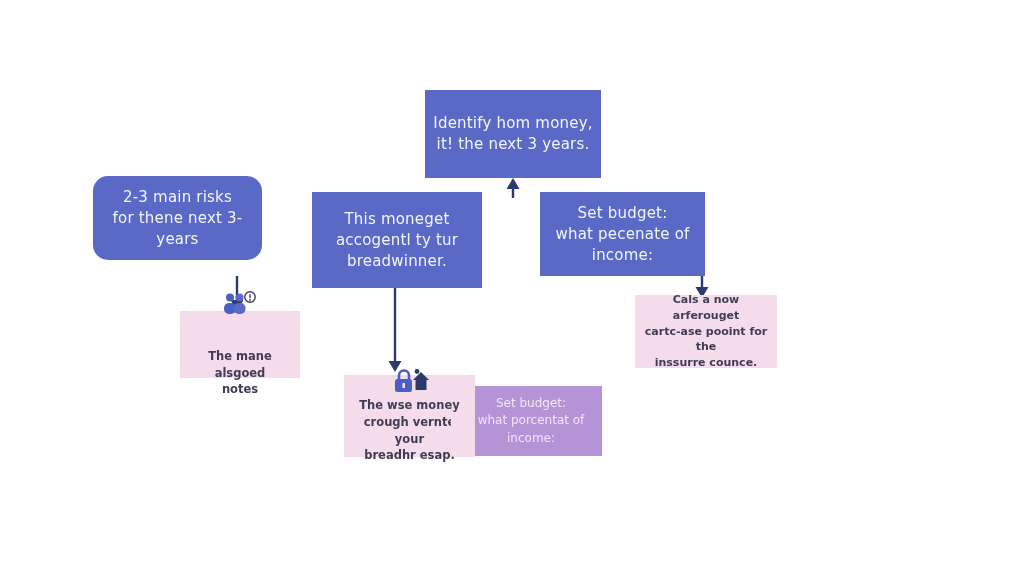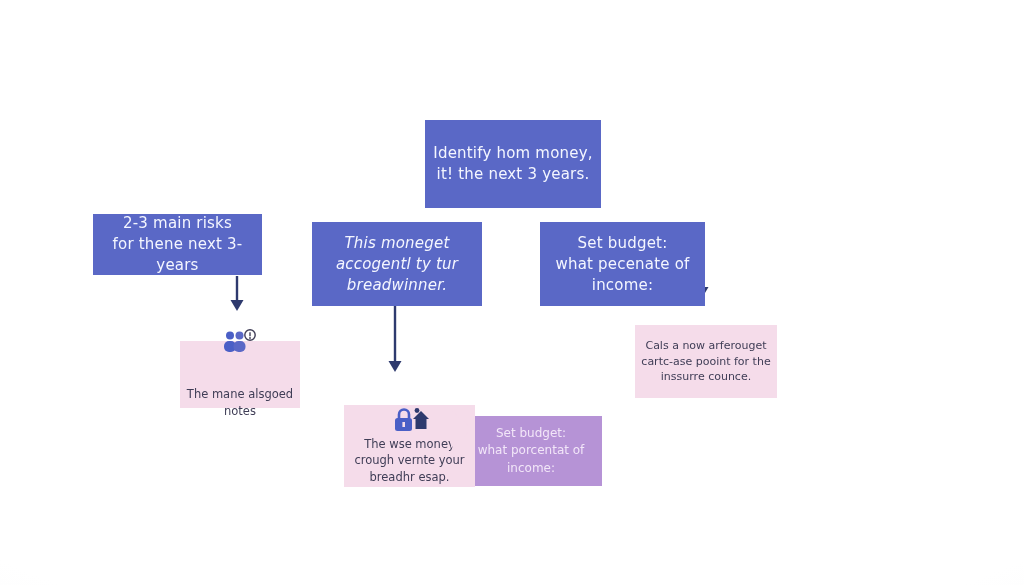--- a/index.html
+++ b/index.html
@@ -10,33 +10,32 @@
     font-family:"DejaVu Sans","Liberation Sans",sans-serif;
     background:radial-gradient(ellipse 120% 110% at 50% 45%, #ffffff 62%, #f3f3f5 100%);
   }
   .node{
     position:absolute;
     display:flex;align-items:center;justify-content:center;
     flex-direction:column;
     text-align:center;
     white-space:pre-line;
     box-sizing:border-box;
-    margin-top:30px;
   }
   .blue{
     background:var(--blue);
     color:#f4f6ff;
     font-size:15px;line-height:1.4;font-weight:500;
     letter-spacing:.2px;
     padding:6px;
   }
   .pink{
     background:var(--pink);
     color:var(--text_dark);
-    font-size:11.5px;line-height:1.45;font-weight:400;
+    font-size:11.5px;line-height:1.45;font-weight:700;
     padding:4px;
   }
   .purple{
     background:var(--purple);
     color:#f2e6f8;
     font-size:12px;line-height:1.45;font-weight:500;
     padding:4px;
   }
   .icon{margin-bottom:3px;line-height:0;}
   #arrow-layer{position:absolute;inset:0;pointer-events:none;}
@@ -66,25 +65,25 @@
     </g>
     <g>
       <line x1="702" y1="276" x2="702" y2="289"></line>
       <polygon class="head" points="695.5,287 708.5,287 702,298"></polygon>
     </g>
   </svg>
 
   <div class="node blue" style="left:425px;top:90px;width:176px;height:88px;">Identify hom money,
 it! the next 3 years.</div>
 
-  <div class="node blue" style="left:93px;top:184px;width:169px;height:61px;">2-3 main risks
+  <div class="node blue" style="left:93px;top:176px;width:169px;height:84px;border-radius:15px;">2-3 main risks
 for thene next 3-
 years</div>
 
-  <div class="node blue" style="left:312px;top:192px;width:170px;height:84px;font-style:italic;">This moneget
+  <div class="node blue" style="left:312px;top:192px;width:170px;height:96px;">This moneget
 accogentl ty tur
 breadwinner.</div>
 
   <div class="node blue" style="left:540px;top:192px;width:165px;height:84px;">Set budget:
 what pecenate of
 income:</div>
 
 
   <div class="node pink" style="left:180px;top:311px;width:120px;height:67px;gap:30px;">
     <span class="icon">

